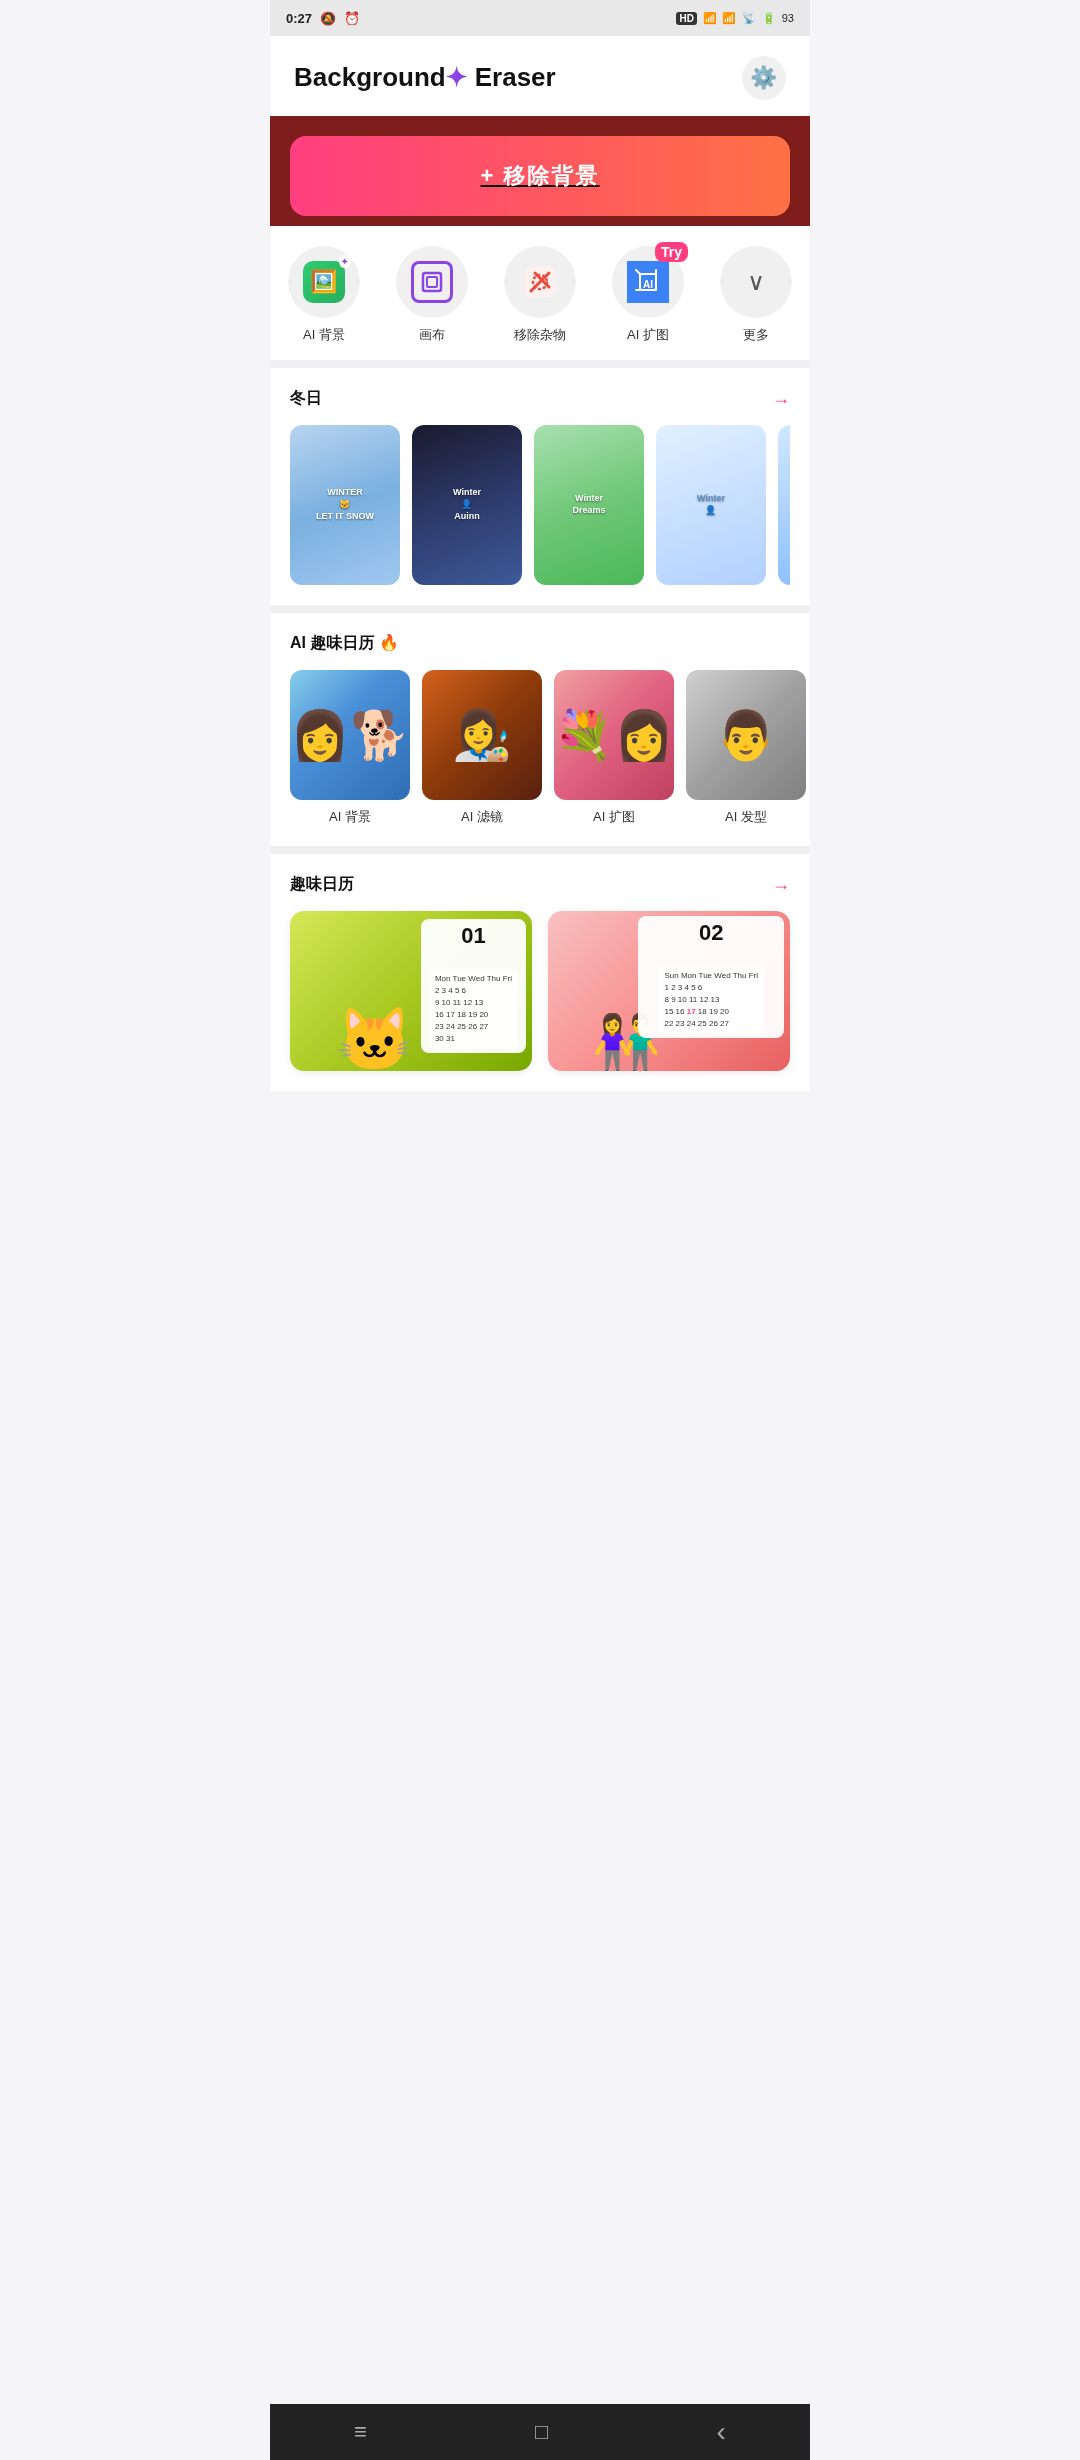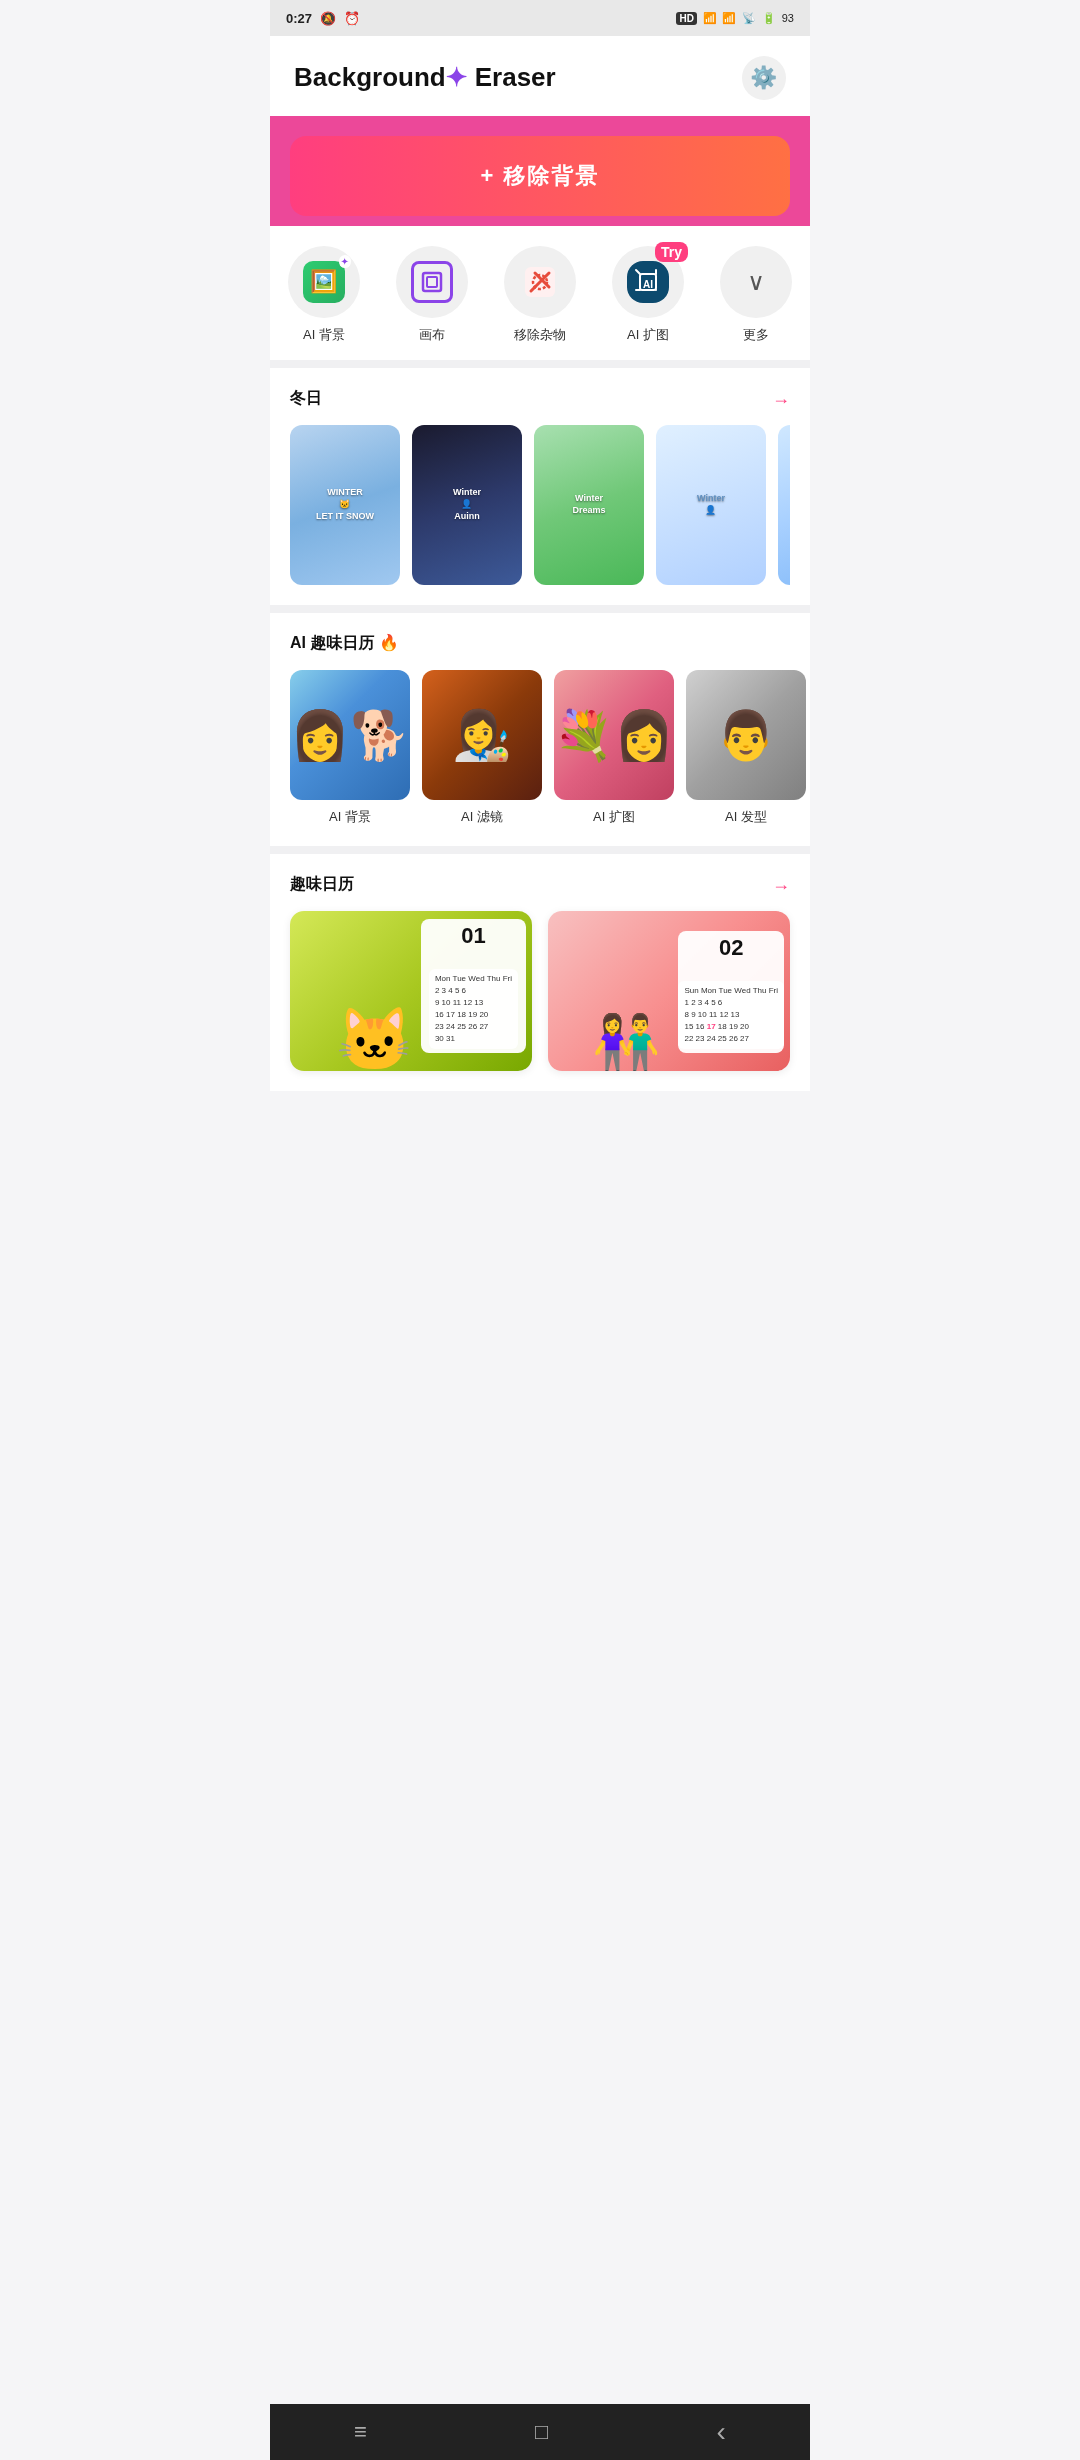--- a/index.html
+++ b/index.html
@@ -70,21 +70,22 @@
 
     
     .main-content {
       background: #f5f5f7;
       padding: 0;
     }
 
     
     .remove-bg-section {
       padding: 20px 20px 10px;
-      background: #ec4899;
+      background: #7f1d1d;
+      text-decoration: underline;
     }
     .remove-bg-btn {
       width: 100%;
       height: 80px;
       background: linear-gradient(135deg, #ff4e8a, #ff6b35, #ff4e8a);
       background: linear-gradient(90deg, #ff3e7f 0%, #ff7043 100%);
       border-radius: 16px;
       display: flex;
       align-items: center;
       justify-content: center;
@@ -183,22 +184,22 @@
       width: 42px;
       height: 42px;
       display: flex;
       align-items: center;
       justify-content: center;
       font-size: 28px;
     }
     .icon-ai-expand {
       width: 42px;
       height: 42px;
-      background: #0c4a6e;
-      border-radius: 16px;
+      background: #3b82f6;
+      border-radius: 0;
       display: flex;
       align-items: center;
       justify-content: center;
       color: #fff;
       font-size: 18px;
     }
     .icon-more {
       font-size: 24px;
       color: #555;
     }
@@ -581,21 +582,21 @@
             </div>
           </div>
         </div>
       </div>
 
       <div class="calendar-card">
         <div class="calendar-inner cal-img-2" style="position:relative;display:flex;align-items:flex-end;padding:0;">
           <div style="position:absolute;left:0;bottom:0;width:65%;display:flex;align-items:flex-end;justify-content:center;">
             <span style="font-size:55px;line-height:1;">👫</span>
           </div>
-          <div style="position:absolute;right:0;top:20px;background:rgba(255,255,255,0.95);border-radius:8px;padding:4px 0;margin-right:6px;">
+          <div style="position:absolute;right:0;top:5px;background:rgba(255,255,255,0.95);border-radius:8px;padding:4px 20px;margin-right:6px;">
             <span class="mini-cal-month">02</span>
             <div class="mini-calendar">
               Sun Mon Tue Wed Thu Fri<br>
               1 2 3 4 5 6<br>
               8 9 10 11 12 13<br>
               15 16 <span style="color:#ff3e7f;font-weight:700;">17</span> 18 19 20<br>
               22 23 24 25 26 27
             </div>
           </div>
         </div>

